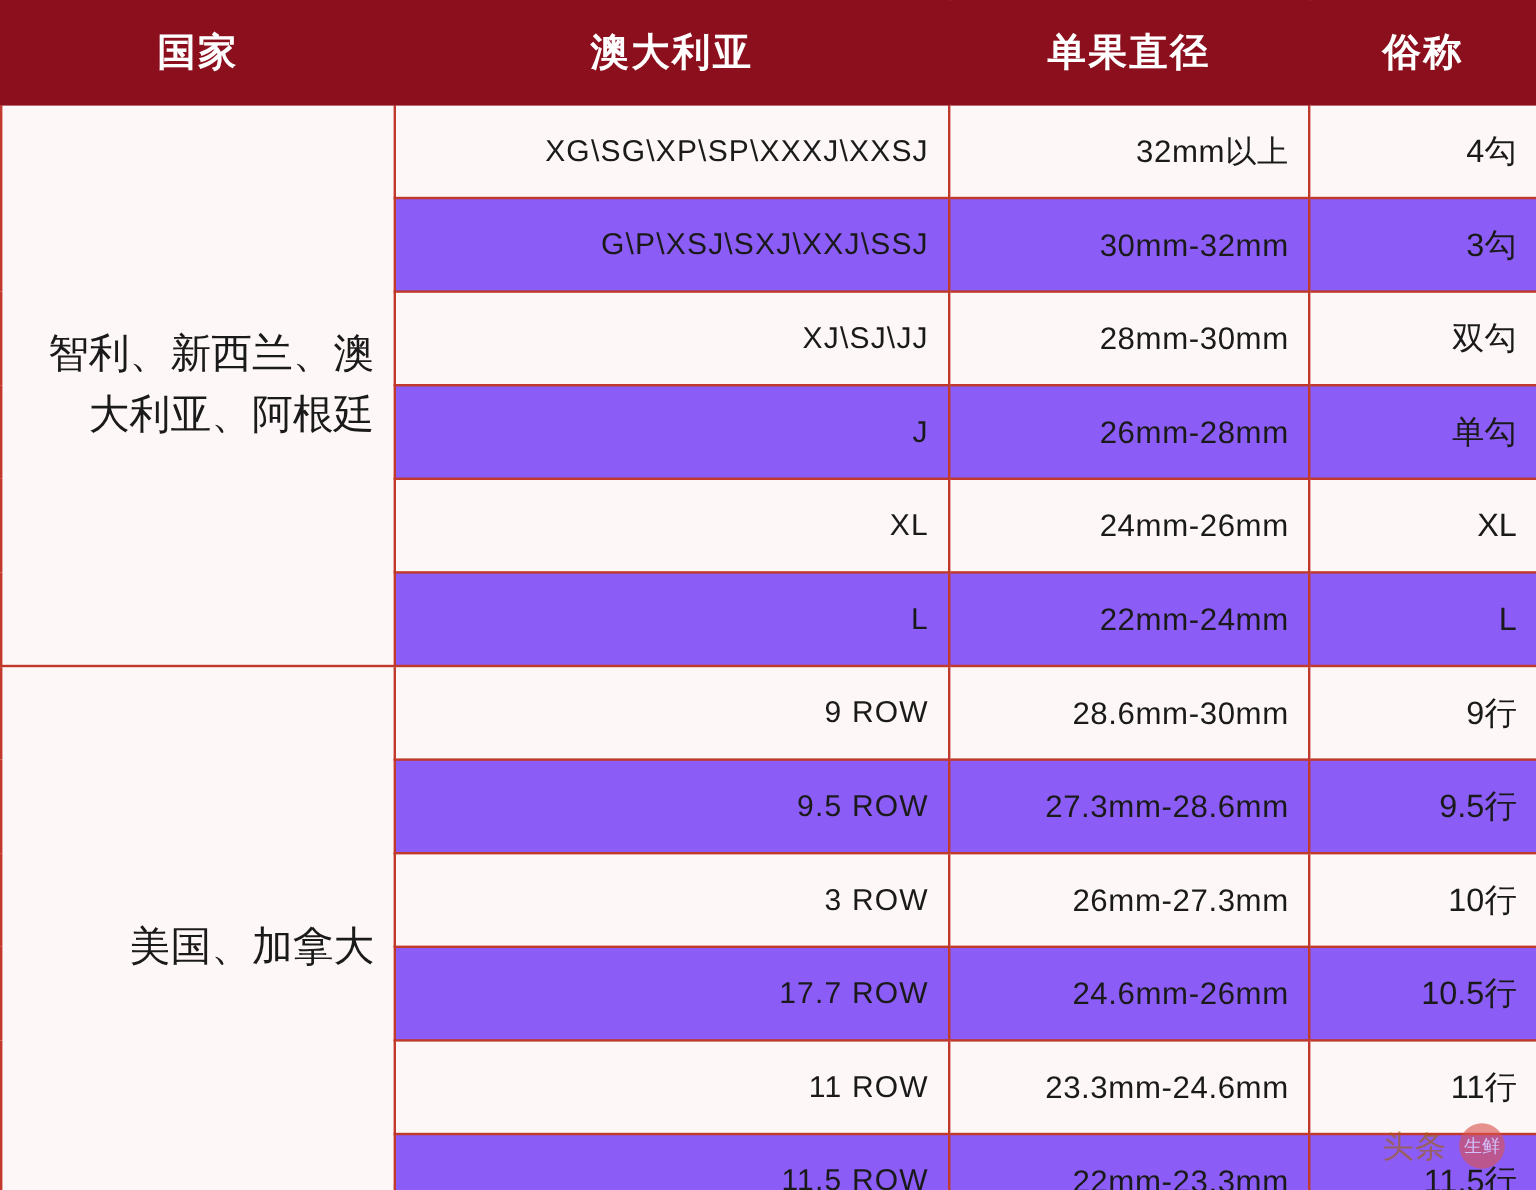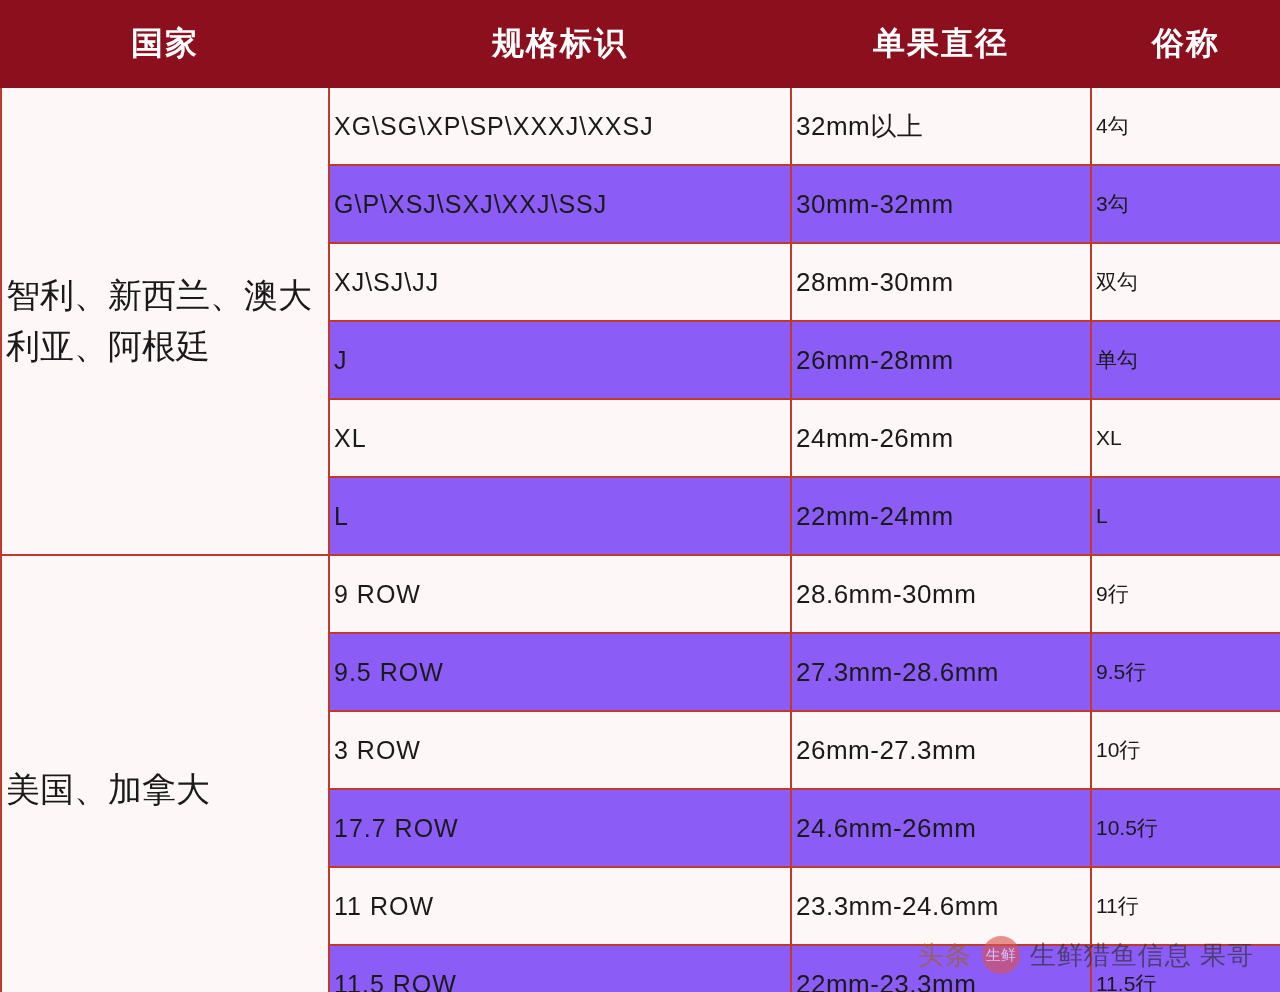--- a/index.html
+++ b/index.html
@@ -32,39 +32,39 @@
     font-weight: bold;
     height: 82px;
     border: 2px solid #8c0f1e;
     letter-spacing: 2px;
     text-align: center;
     vertical-align: middle;
     margin-top: 13px;
   }
   tbody td {
     border: 2px solid #c0392b;
-    text-align: left;
+    text-align: right;
     vertical-align: middle;
     font-size: 25px;
     color: #1a1a1a;
     height: 76px;
-    padding: 0 4px;
+    padding: 0 16px;
   }
   tbody tr.row-white td { background: #fdf7f7; }
   tbody tr.row-pink  td { background: #8b5cf6; }
 
   td.country-cell {
     font-size: 34px;
     line-height: 1.5;
     background: #fdf7f7 !important;
     border: 2px solid #c0392b;
   }
   td.spec-cell { font-size: 25px; letter-spacing: 1px; }
   td.diam-cell { font-size: 26px; letter-spacing: 0.5px; }
-  td.common-cell { font-size: 21px; }
+  td.common-cell { font-size: 27px; }
 
   .watermark {
     position: absolute;
     right: 26px;
     bottom: 18px;
     display: flex;
     align-items: center;
     gap: 10px;
     opacity: 0.62;
     pointer-events: none;
@@ -99,21 +99,21 @@
 <table class="cherry-table">
   <colgroup>
     <col class="col-country">
     <col class="col-spec">
     <col class="col-diam">
     <col class="col-common">
   </colgroup>
   <thead>
     <tr>
       <th>国家</th>
-      <th>规格标识</th>
+      <th>澳大利亚</th>
       <th>单果直径</th>
       <th>俗称</th>
     </tr>
   </thead>
   <tbody>
 
     <tr class="row-white">
       <td class="country-cell" rowspan="6">智利、新西兰、澳大利亚、阿根廷</td>
       <td class="spec-cell">XG\SG\XP\SP\XXXJ\XXSJ</td>
       <td class="diam-cell">32mm以上</td>
@@ -175,14 +175,13 @@
       <td class="spec-cell">11.5 ROW</td>
       <td class="diam-cell">22mm-23.3mm</td>
       <td class="common-cell">11.5行</td>
     </tr>
   </tbody>
 </table>
 
 <div class="watermark">
   <span class="wm-brand">头条</span>
   <span class="wm-logo">生鲜</span>
-  <span class="wm-text">生鲜猎鱼信息 果哥</span>
 </div>
 
 </body></html>

